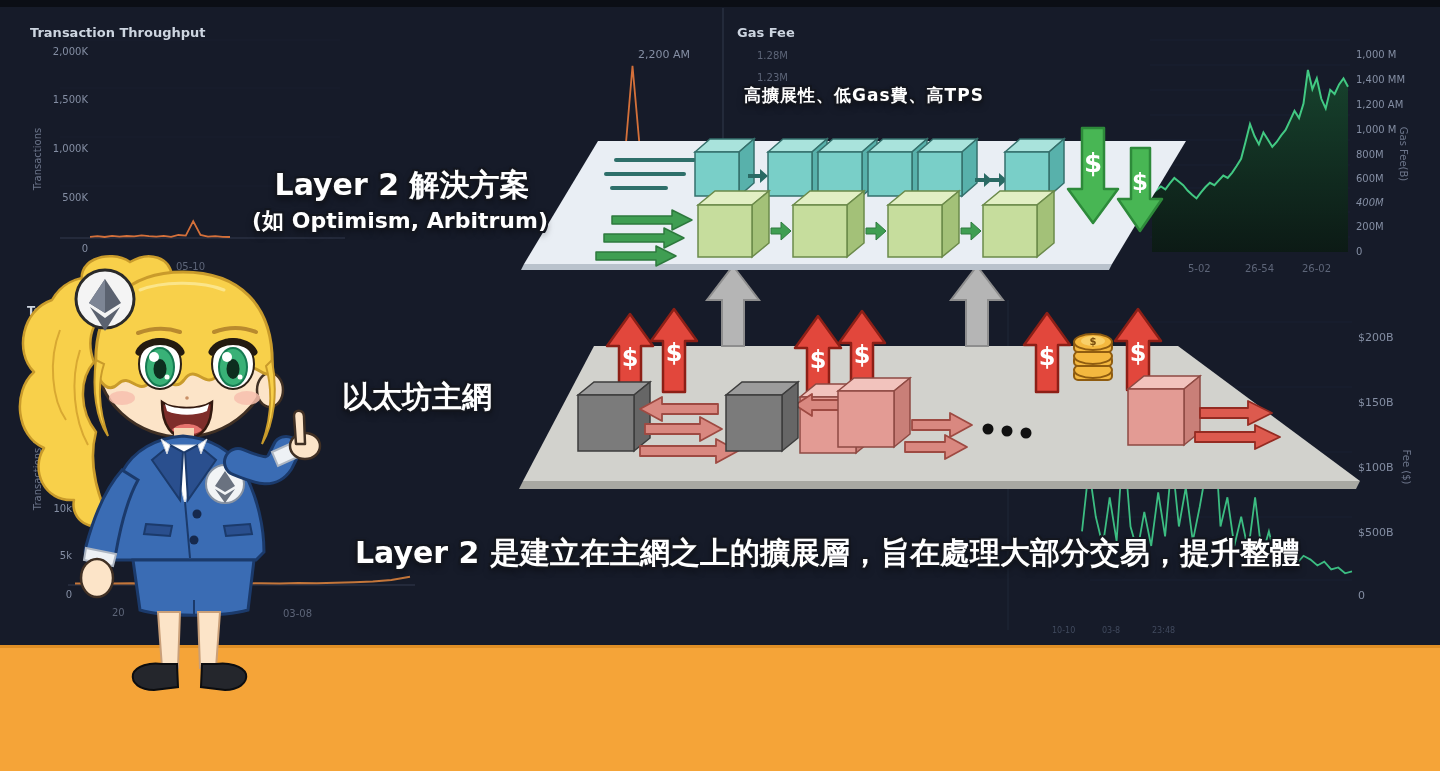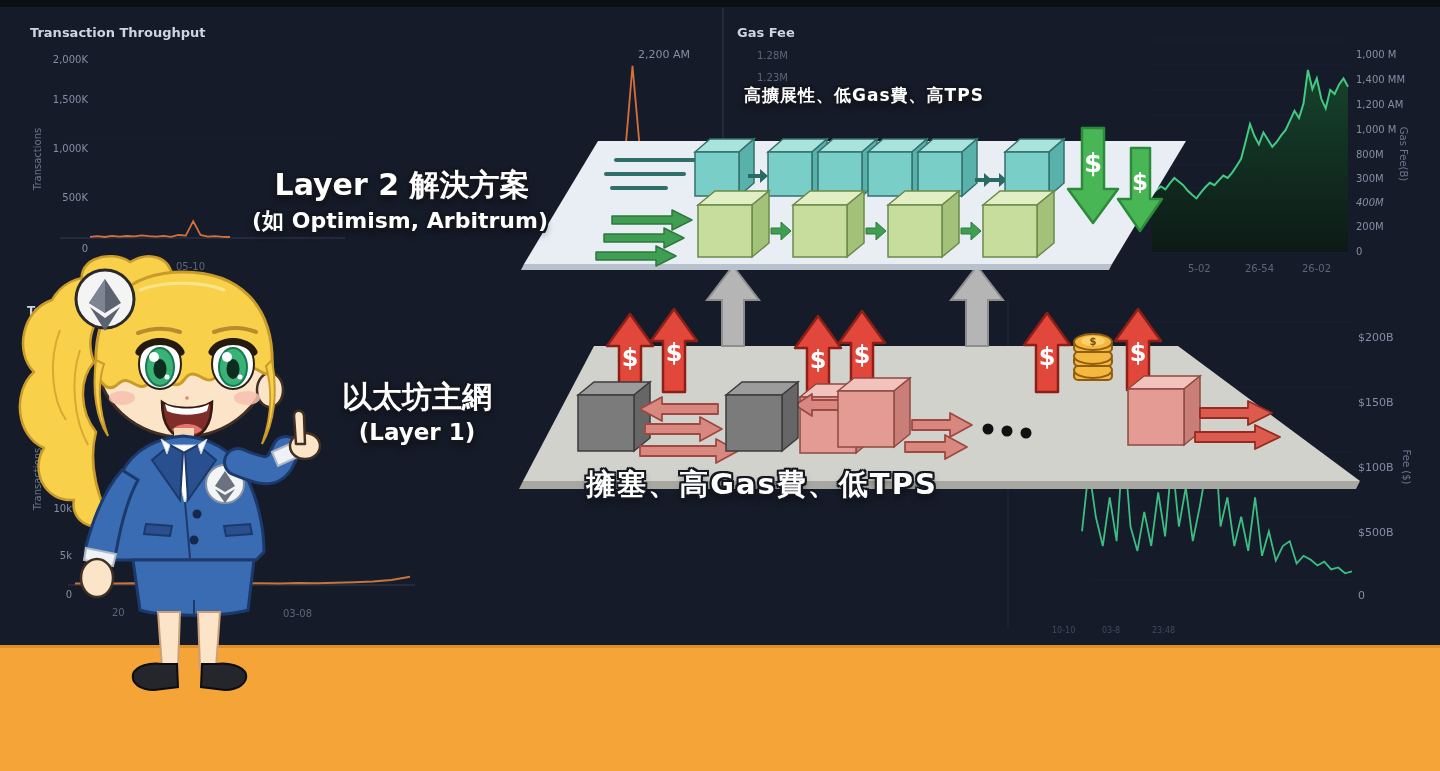--- a/index.html
+++ b/index.html
@@ -79,40 +79,40 @@
     <polyline fill="none" stroke="#42c983" stroke-width="2" points="1152.0,193.6 1156.5,190.0 1160.9,186.4 1165.4,189.4 1169.8,183.4 1174.3,178.0 1178.7,181.6 1183.2,185.2 1187.6,190.6 1192.1,194.8 1196.5,198.4 1201.0,192.4 1205.5,187.0 1209.9,182.8 1214.4,185.2 1218.8,180.4 1223.3,175.6 1227.7,178.0 1232.2,172.6 1236.6,166.0 1241.1,158.8 1245.5,142.0 1250.0,124.0 1254.5,136.0 1258.9,144.4 1263.4,132.4 1267.8,139.6 1272.3,146.8 1276.7,142.0 1281.2,135.4 1285.6,130.0 1290.1,120.4 1294.5,110.8 1299.0,118.0 1303.5,103.6 1307.9,70.0 1312.4,89.2 1316.8,78.4 1321.3,98.8 1325.7,108.4 1330.2,89.8 1334.6,94.0 1339.1,84.4 1343.5,78.4 1348.0,86.8"></polyline>
     <polyline fill="none" stroke="#d4703a" stroke-width="1.8" points="90.0,236.8 97.4,236.2 104.7,237.0 112.1,235.8 119.5,236.6 126.8,236.0 134.2,236.4 141.6,235.4 148.9,236.2 156.3,236.6 163.7,235.8 171.1,236.8 178.4,235.0 185.8,235.6 193.2,221.2 200.5,235.0 207.9,236.6 215.3,236.2 222.6,236.8 230.0,237.0"></polyline>
     <polyline fill="none" stroke="#d4703a" stroke-width="1.8" points="560.0,237.1 574.5,236.7 589.0,237.3 603.5,236.9 618.0,237.1 632.5,65.9 647.0,229.6 661.5,236.7 676.0,237.1 690.5,236.9 705.0,237.3"></polyline>
     <polyline fill="none" stroke="#c4763a" stroke-width="2" points="75.0,583.5 93.6,583.4 112.2,583.6 130.8,583.2 149.4,583.5 168.1,583.4 186.7,583.5 205.3,583.0 223.9,583.4 242.5,583.5 261.1,583.2 279.7,583.4 298.3,583.0 316.9,583.2 335.6,582.8 354.2,582.3 372.8,581.4 391.4,579.9 410.0,576.8"></polyline>
     <polyline fill="none" stroke="#3cbd82" stroke-width="1.8" points="1082.0,531.4 1088.9,468.0 1095.8,516.8 1102.8,546.0 1109.7,497.3 1116.6,541.1 1123.5,438.8 1130.5,526.5 1137.4,550.9 1144.3,511.9 1151.2,546.0 1158.2,492.4 1165.1,536.3 1172.0,458.3 1178.9,526.5 1185.8,487.5 1192.8,541.1 1199.7,507.0 1206.6,468.0 1213.5,414.4 1220.5,526.5 1227.4,497.3 1234.3,546.0 1241.2,516.8 1248.2,550.9 1255.1,497.3 1262.0,555.8 1268.9,531.4 1275.8,560.6 1282.8,546.0 1289.7,541.1 1296.6,563.5 1303.5,555.8 1310.5,559.6 1317.4,565.5 1324.3,561.6 1331.2,569.4 1338.2,567.5 1345.1,573.3 1352.0,571.4"></polyline>
   </svg>
 
   <div class="lbl-layer abs" style="left:0;top:16px;width:1440px;height:771px;">
 
     <div class="ctitle" style="left:30px;top:10px;">Transaction Throughput</div>
-    <div class="tick r" style="left:28px;top:31px;margin-top:8px;">2,000K</div>
+    <div class="tick r" style="left:28px;top:31px;">2,000K</div>
     <div class="tick r" style="left:28px;top:79px;">1,500K</div>
     <div class="tick r" style="left:28px;top:128px;">1,000K</div>
     <div class="tick r" style="left:28px;top:177px;text-align:right;">500K</div>
     <div class="tick r" style="left:28px;top:228px;">0</div>
     <div class="vlabel rotl" style="left:-22px;top:138px;">Transactions</div>
     <div class="tick dim" style="left:112px;top:246px;">36-10</div>
     <div class="tick dim" style="left:176px;top:246px;">05-10</div>
     <div class="tick" style="left:638px;top:33px;font-size:11px;">2,200 AM</div>
 
     <div class="ctitle" style="left:737px;top:10px;">Gas Fee</div>
     <div class="tick dim" style="left:757px;top:35px;">1.28M</div>
     <div class="tick dim" style="left:757px;top:57px;">1.23M</div>
 
     <div class="tick" style="left:1356px;top:34px;">1,000 M</div>
     <div class="tick" style="left:1356px;top:59px;">1,400 MM</div>
     <div class="tick" style="left:1356px;top:84px;">1,200 AM</div>
     <div class="tick" style="left:1356px;top:109px;">1,000 M</div>
     <div class="tick" style="left:1356px;top:134px;">800M</div>
-    <div class="tick" style="left:1356px;top:158px;">300M</div>
+    <div class="tick" style="left:1356px;top:158px;">600M</div>
     <div class="tick" style="left:1356px;top:182px;font-style:italic;">400M</div>
     <div class="tick" style="left:1356px;top:206px;">200M</div>
     <div class="tick" style="left:1356px;top:231px;">0</div>
     <div class="tick dim" style="left:1188px;top:248px;">5-02</div>
     <div class="tick dim" style="left:1245px;top:248px;">26-54</div>
     <div class="tick dim" style="left:1302px;top:248px;">26-02</div>
     <div class="vlabel rotr" style="left:1343px;top:133px;">Gas Fee(B)</div>
 
     <div class="ctitle" style="left:27px;top:289px;font-size:12px;">Tot</div>
     <div class="vlabel rotl" style="left:-22px;top:446px;">Transactions (TB)</div>
@@ -276,22 +276,21 @@
       <polygon points="961,228 971,228 971,222 981,231 971,240 971,234 961,234" fill="#3f9e52" stroke="#2e7a3e"></polygon>
       <use href="#cube-green" x="983" y="191"></use>
     </g>
   </svg>
 
   <div class="txt-layer abs" style="left:0;top:0;width:1440px;height:771px;">
     <div class="otext center" style="left:624px;top:86px;width:480px;font-size:17px;letter-spacing:1px;">高擴展性、低Gas費、高TPS</div>
     <div class="otext center" style="left:252px;top:168px;width:300px;font-size:30px;">Layer 2 解決方案</div>
     <div class="otext center" style="left:245px;top:208px;width:310px;font-size:22px;">(如 Optimism, Arbitrum)</div>
     <div class="otext center" style="left:267px;top:380px;width:300px;font-size:30px;">以太坊主網</div>
-    <div class="otext center" style="left:262px;top:419px;width:310px;font-size:23px;">(Layer 1)</div>
-    <div class="otext center" style="left:542px;top:468px;width:440px;font-size:29px;letter-spacing:2px;">擁塞、高Gas費、低TPS</div>
+    <div class="otext" style="left:355px;top:536px;font-size:30px;">Layer 2 是建立在主網之上的擴展層，旨在處理大部分交易，提升整體</div>
   </div>
 
   <svg id="char-svg" width="1440" height="771" viewBox="0 0 1440 771">
     <g>
 
       <path d="M150,300 C115,270 70,268 52,300 C22,310 14,352 34,372 C12,392 16,436 44,448 C30,470 44,502 74,500 C70,520 92,534 110,522 C96,492 88,462 96,432 C80,412 78,380 94,362 C84,336 96,312 118,306 Z" fill="#f8d04a" stroke="#c99b2b" stroke-width="2.5" stroke-linejoin="round"></path>
       <path d="M60,330 C48,360 52,400 66,420 M80,350 C70,380 74,420 88,445" fill="none" stroke="#d8a832" stroke-width="2"></path>
       <path d="M85,290 C70,260 110,248 130,262 C150,250 170,258 172,276 L150,292 Z" fill="#f8d04a" stroke="#c99b2b" stroke-width="2.5"></path>
 
       <ellipse cx="183" cy="356" rx="87" ry="81" fill="#fce4c8" stroke="#403024" stroke-width="3"></ellipse>

